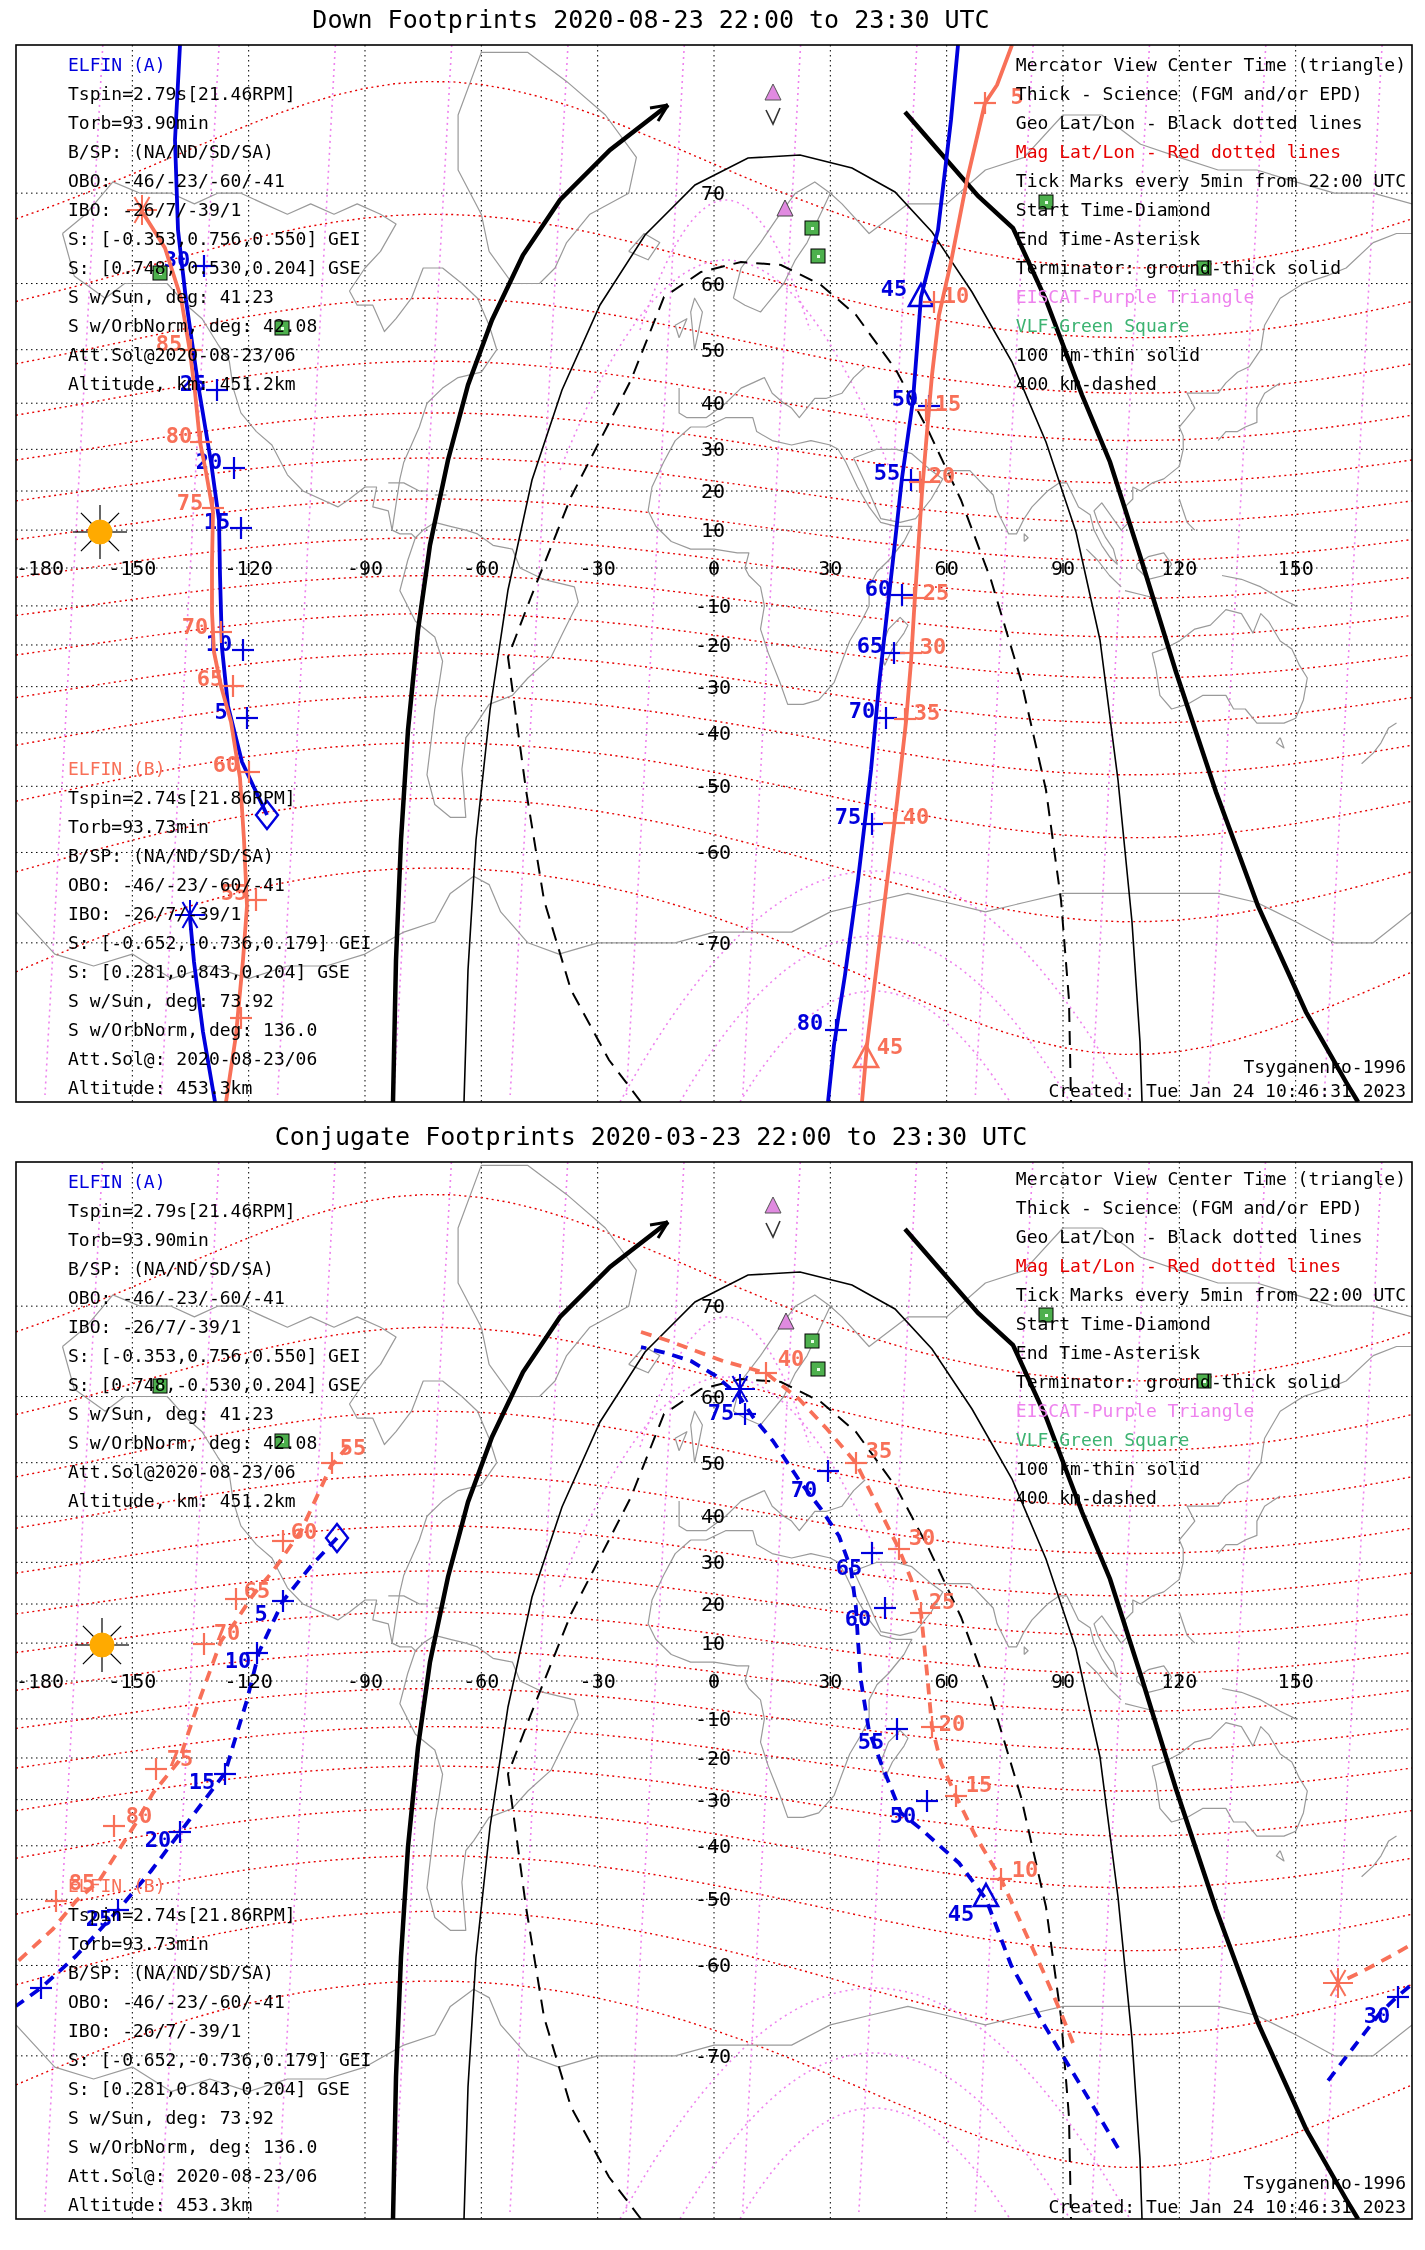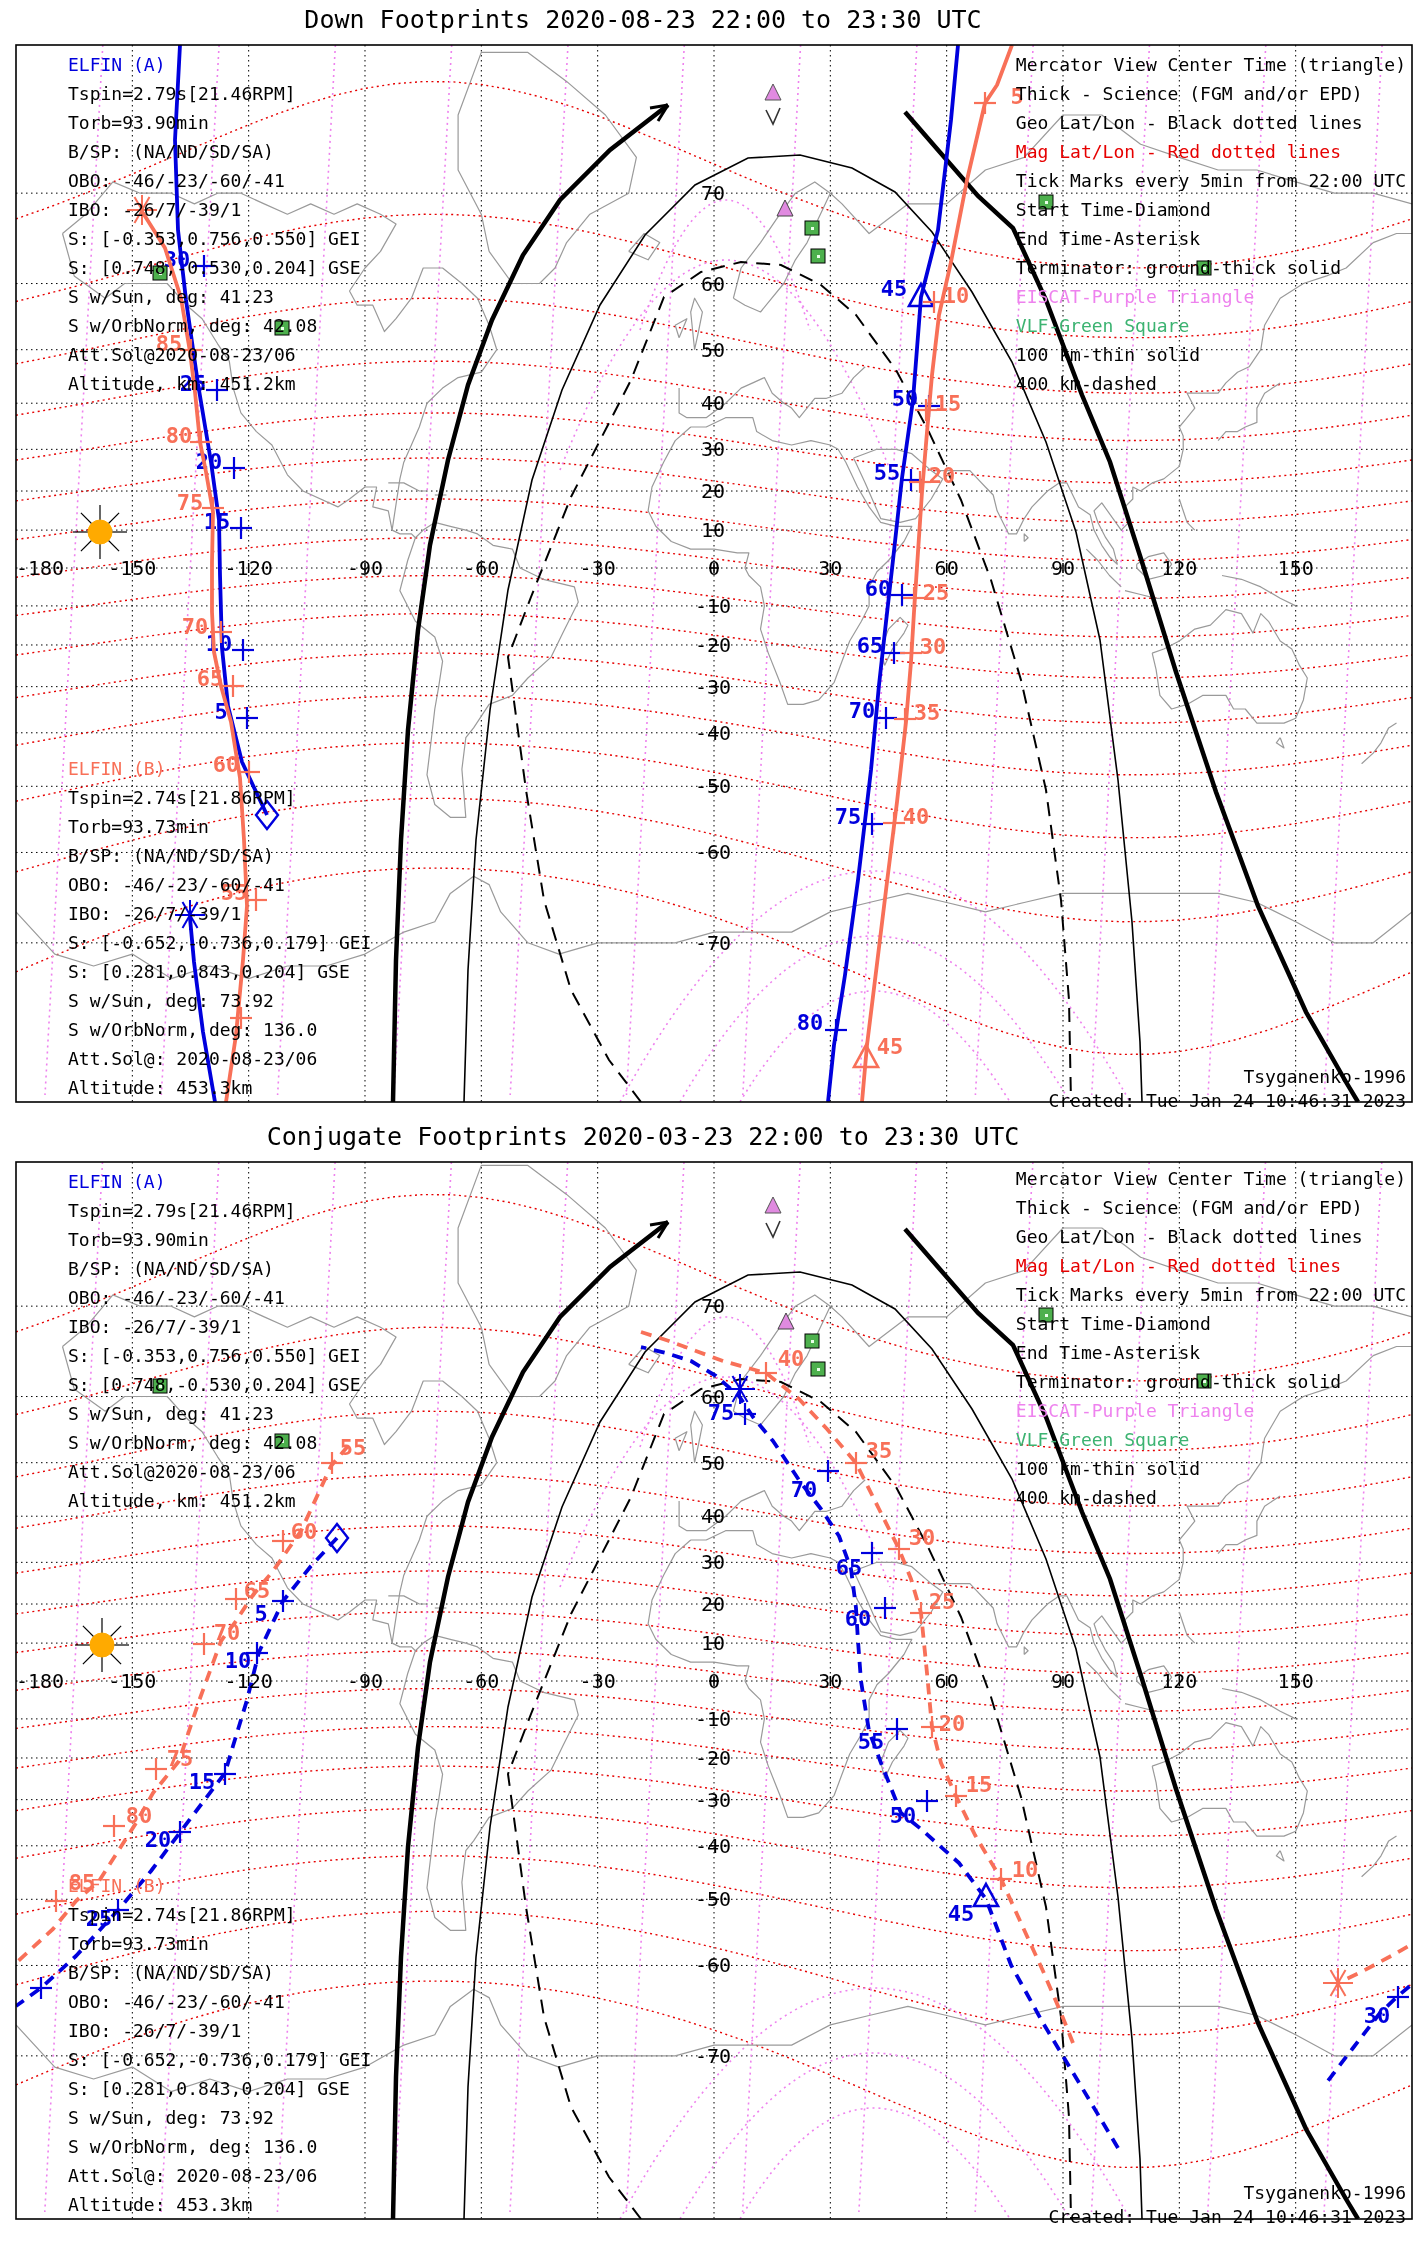--- a/index.html
+++ b/index.html
@@ -1,22 +1,22 @@
 <!DOCTYPE html>
 <html><head>
 <meta charset="utf-8">
 <style>
   html,body{margin:0;padding:0;background:#fff;}
   body{width:1425px;height:2250px;position:relative;overflow:hidden;
        font-family:"DejaVu Sans Mono","Liberation Mono",monospace;color:#000;}
   #stage{position:absolute;inset:0;width:1425px;height:2250px;}
   svg{position:absolute;left:0;top:0;}
   .overlay{position:absolute;white-space:pre;}
-  .panel-title{left:0;width:1286px;text-align:center;font-size:25px;letter-spacing:0px;}
-  .footer-line{right:19px;text-align:right;font-size:18px;margin-top:10px;}
+  .panel-title{left:8px;width:1286px;text-align:center;font-size:25px;letter-spacing:0px;}
+  .footer-line{right:19px;text-align:right;font-size:18px;}
   .legend-box{right:19px;text-align:left;font-size:18px;line-height:29px;}
   .sat-box{left:20px;text-align:left;font-size:18px;line-height:29px;margin-left:48px;}
   .legend-line,.sat-line{white-space:pre;}
 </style>
 </head>
 <body>
 
 <div id="stage">
   <svg id="map-svg" width="1425" height="2250" viewBox="0 0 1425 2250">
       <g>

